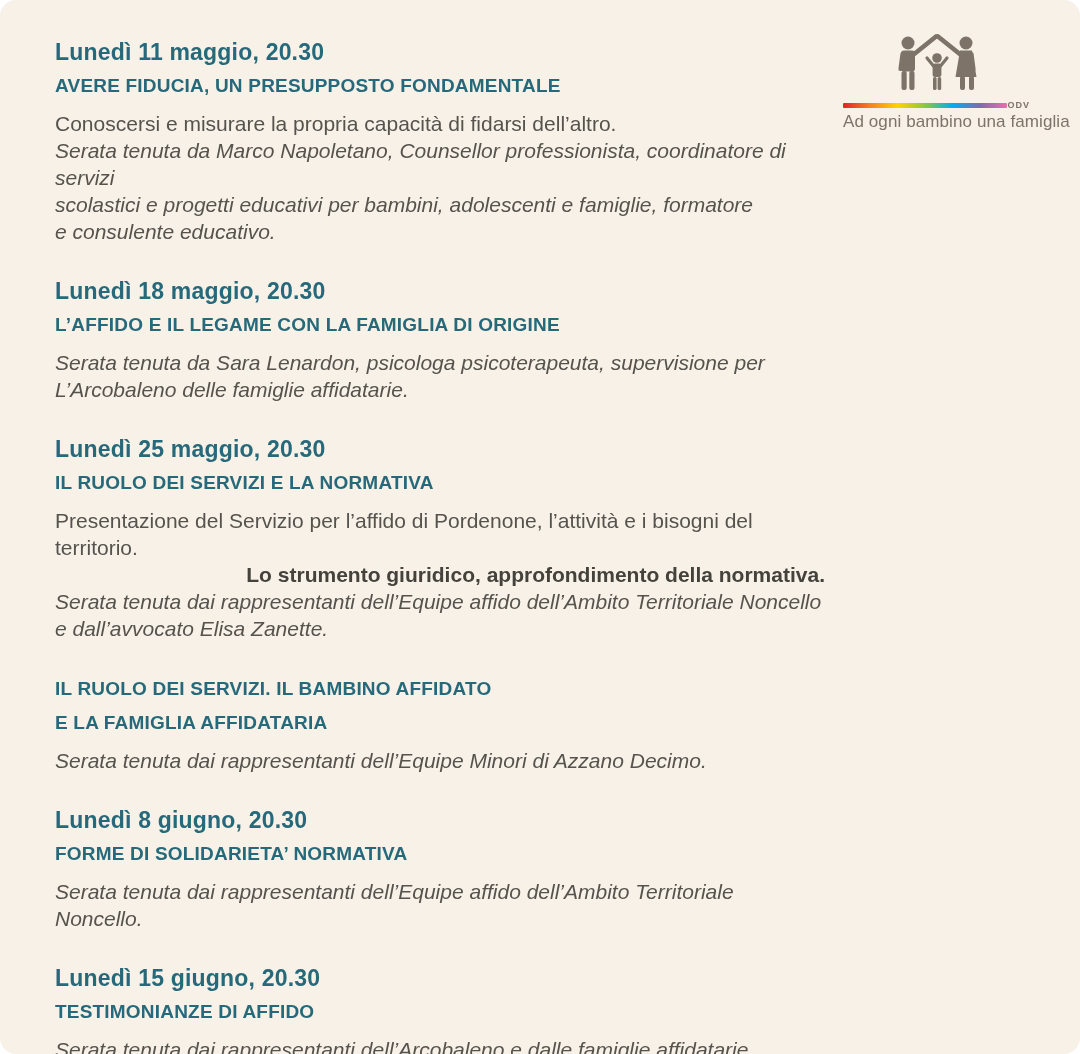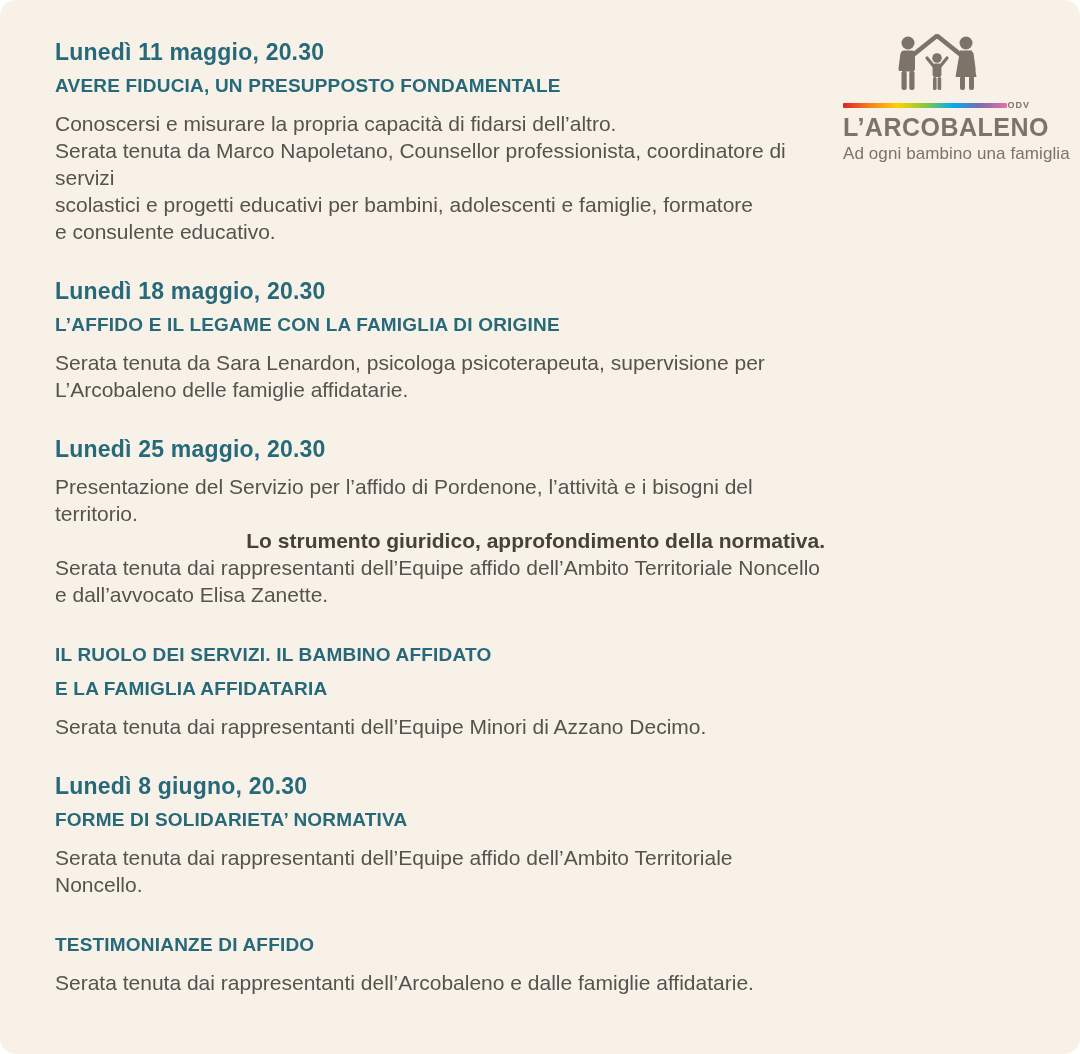--- a/index.html
+++ b/index.html
@@ -51,21 +51,21 @@
   }
   .event-paragraphs { margin-top: 7px; }
   .body-line {
     color: var(--body-text);
     font-size: 21px;
     line-height: 27px;
     white-space: pre-line;
   }
   .body-line.regular { font-style: normal; font-weight: 400; }
   .body-line.bold    { font-style: normal; font-weight: 700; color: var(--bold-text); text-align: right; }
-  .body-line.italic  { font-weight: 400; }
+  .body-line.italic  { font-style: italic; font-weight: 400; }
 
   .logo {
     position: absolute;
     top: 33px;
     right: 50px;
     width: 187px;
     text-align: center;
     color: var(--logo-color);
   }
   .family-svg { display: block; margin: 0 auto; color: var(--logo-color); }
@@ -126,20 +126,21 @@
     <h3 class="event-date">Lunedì 18 maggio, 20.30</h3>
     <h2 class="event-title">L’AFFIDO E IL LEGAME CON LA FAMIGLIA DI ORIGINE</h2>
     <div class="event-paragraphs">
           <p class="body-line italic">Serata tenuta da Sara Lenardon, psicologa psicoterapeuta, supervisione per
 L’Arcobaleno delle famiglie affidatarie.</p>
         </div>
   </section>
 
   <section class="event">
     <h3 class="event-date">Lunedì 25 maggio, 20.30</h3>
+    <h2 class="event-title">IL RUOLO DEI SERVIZI E LA NORMATIVA</h2>
     <div class="event-paragraphs">
           <p class="body-line regular">Presentazione del Servizio per l’affido di Pordenone, l’attività e i bisogni del territorio.</p>
           <p class="body-line bold">Lo strumento giuridico, approfondimento della normativa.</p>
           <p class="body-line italic">Serata tenuta dai rappresentanti dell’Equipe affido dell’Ambito Territoriale Noncello
 e dall’avvocato Elisa Zanette.</p>
         </div>
   </section>
 
   <section class="event">
     <h2 class="event-title">IL RUOLO DEI SERVIZI. IL BAMBINO AFFIDATO
@@ -151,20 +152,21 @@
 
   <section class="event">
     <h3 class="event-date">Lunedì 8 giugno, 20.30</h3>
     <h2 class="event-title">FORME DI SOLIDARIETA’ NORMATIVA</h2>
     <div class="event-paragraphs">
           <p class="body-line italic">Serata tenuta dai rappresentanti dell’Equipe affido dell’Ambito Territoriale Noncello.</p>
         </div>
   </section>
 
   <section class="event">
+    <h3 class="event-date">Lunedì 15 giugno, 20.30</h3>
     <h2 class="event-title">TESTIMONIANZE DI AFFIDO</h2>
     <div class="event-paragraphs">
           <p class="body-line italic">Serata tenuta dai rappresentanti dell’Arcobaleno e dalle famiglie affidatarie.</p>
         </div>
   </section>
 </div>
 
   <div class="logo">
     <svg class="family-svg" viewBox="0 0 120 64" width="120" height="64" aria-hidden="true">
       <g fill="currentColor" stroke="none">
@@ -188,17 +190,16 @@
         <line x1="56.5" y1="33" x2="50" y2="25" stroke="currentColor" stroke-width="3.2" stroke-linecap="round"></line>
         <line x1="63.5" y1="33" x2="70" y2="25" stroke="currentColor" stroke-width="3.2" stroke-linecap="round"></line>
         <rect x="56" y="44" width="3.6" height="13" rx="1.6"></rect>
         <rect x="60.6" y="44" width="3.6" height="13" rx="1.6"></rect>
       </g>
     </svg>
     <div class="rainbow-row">
       <div class="rainbow-bar" style="background: linear-gradient(90deg, rgb(227, 34, 38), rgb(245, 130, 32), rgb(255, 210, 0), rgb(140, 198, 63), rgb(0, 174, 239), rgb(124, 107, 176), rgb(236, 110, 168));"></div>
       <span class="odv">ODV</span>
     </div>
-    <div class="logo-name">L’ARCOBALENO</div>
     <div class="logo-tagline">Ad ogni bambino una famiglia</div>
   </div>
 
 </div>
 
 </body></html>

